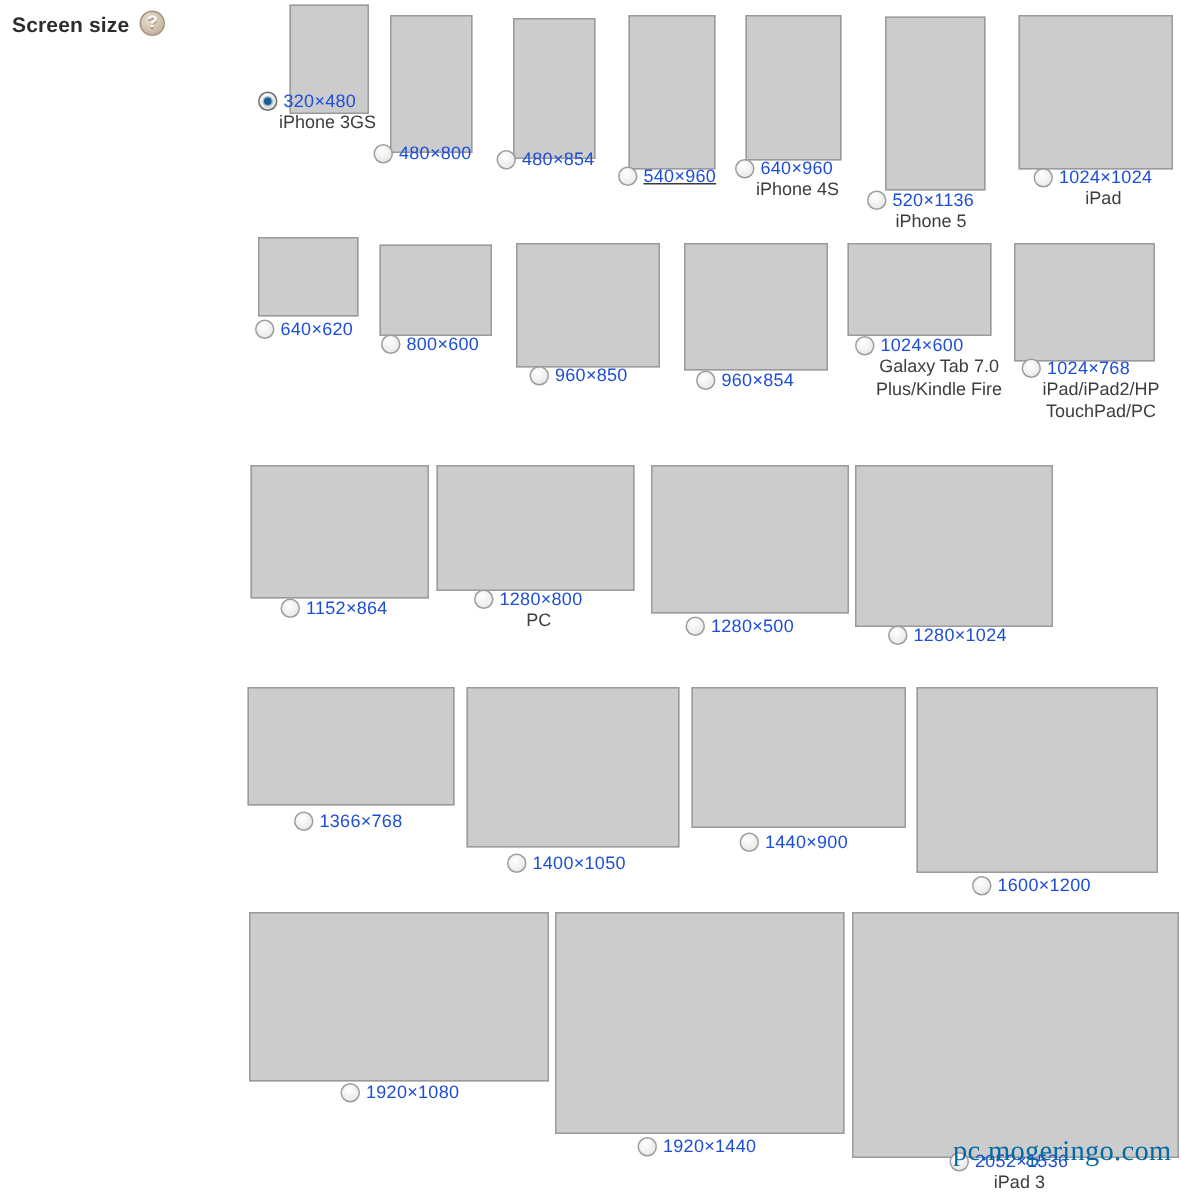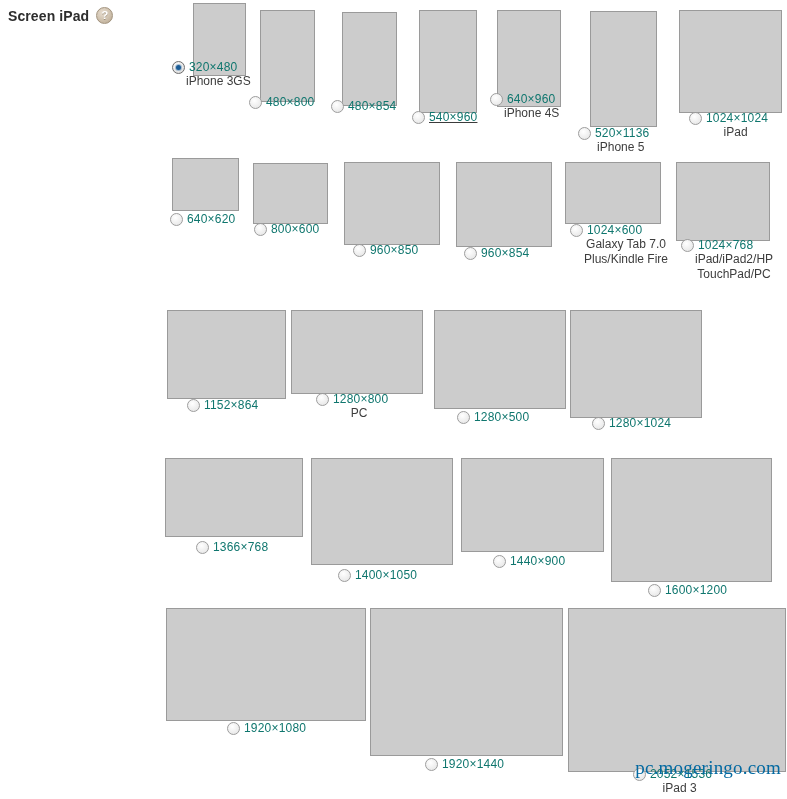--- a/index.html
+++ b/index.html
@@ -78,21 +78,21 @@
   }
   .label-line1 {
     display: flex;
     align-items: center;
     gap: 4px;
     line-height: 14px;
     height: 14px;
   }
   .dim-text {
     font-size: 12px;
-    color: #0f766e;
+    color: #1d4ed8;
     letter-spacing: 0.2px;
     white-space: nowrap;
   }
   .device-text {
     display: block;
     font-size: 12px;
     color: #3d3d3d;
     line-height: 15px;
     text-align: center;
     white-space: nowrap;
@@ -143,21 +143,21 @@
     letter-spacing: 0.2px;
     white-space: nowrap;
     pointer-events: none;
     user-select: none;
   }
 </style>
 </head>
 <body>
 
 <div id="header">
-  <span class="title">Screen iPad</span>
+  <span class="title">Screen size</span>
   <span class="help-icon">?</span>
 </div>
 
 <div id="choices">
     <div class="choice">
       <div class="thumb" style="position: absolute; left: 193px; top: 3px; width: 53px; height: 73px;"></div>
       <div class="choice-label" style="left: 172px; top: 60px;">
         <div class="label-line1">
           <span class="radio checked" role="radio" aria-checked="true"></span>
           <span class="dim-text">320×480</span>
@@ -187,21 +187,21 @@
       <div class="thumb" style="position: absolute; left: 419px; top: 10px; width: 58px; height: 103px;"></div>
       <div class="choice-label" style="left: 412px; top: 110px; text-decoration: underline;">
         <div class="label-line1">
           <span class="radio" role="radio" aria-checked="false"></span>
           <span class="dim-text">540×960</span>
         </div>
       </div>
     </div>
     <div class="choice">
       <div class="thumb" style="position: absolute; left: 497px; top: 10px; width: 64px; height: 97px;"></div>
-      <div class="choice-label" style="left: 490px; top: 92px;">
+      <div class="choice-label" style="left: 490px; top: 105px;">
         <div class="label-line1">
           <span class="radio" role="radio" aria-checked="false"></span>
           <span class="dim-text">640×960</span>
         </div>
         <span class="device-text">iPhone 4S</span>
       </div>
     </div>
     <div class="choice">
       <div class="thumb" style="position: absolute; left: 590px; top: 11px; width: 67px; height: 116px;"></div>
       <div class="choice-label" style="left: 578px; top: 126px;">

